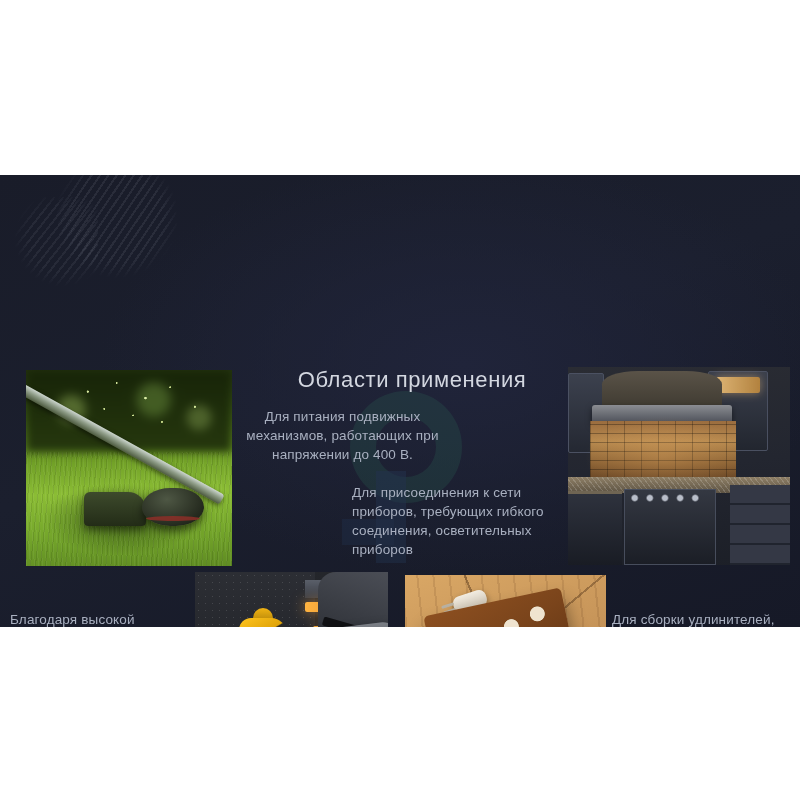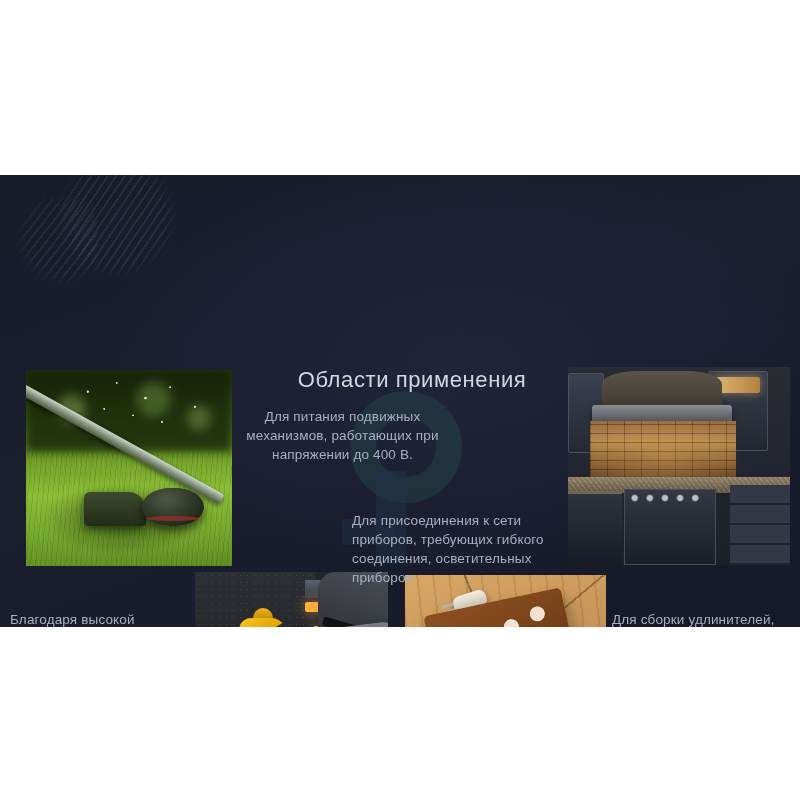--- a/index.html
+++ b/index.html
@@ -42,21 +42,21 @@
   }
 
   
   .slide-title{
     position:absolute; left:252px; top:192px; width:320px;
     color:#d3d7e0; font-size:22px; font-weight:400; letter-spacing:.6px;
     text-align:center; white-space:nowrap;
   }
   .copy{ position:absolute; color:#a9b0c0; font-size:13.5px; line-height:19px; letter-spacing:.15px; }
   .copy-1{ left:235px; top:232px; width:215px; text-align:center; }
-  .copy-2{ left:352px; top:308px; width:215px; text-align:left;margin-top:28px; }
+  .copy-2{ left:352px; top:308px; width:215px; text-align:left; }
   .copy-3{ left:10px;  top:435px; width:180px; text-align:left; }
   .copy-4{ left:612px; top:435px; width:180px; text-align:left; }
 
   
   .photo{ position:absolute; overflow:hidden; background:#2a2d3a; }
 
   
   .ph-grass{ left:26px; top:195px; width:206px; height:196px;
     background:
       radial-gradient(ellipse 120px 55px at 46% 76%, rgba(20,38,10,.55) 0%, rgba(20,38,10,0) 65%),

